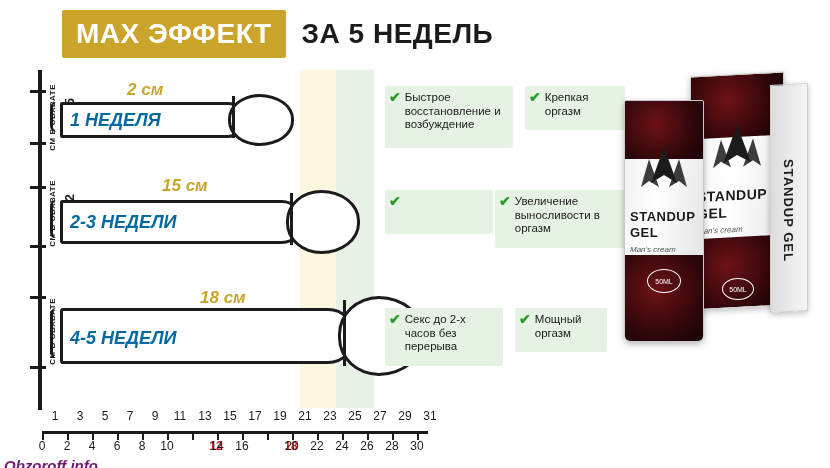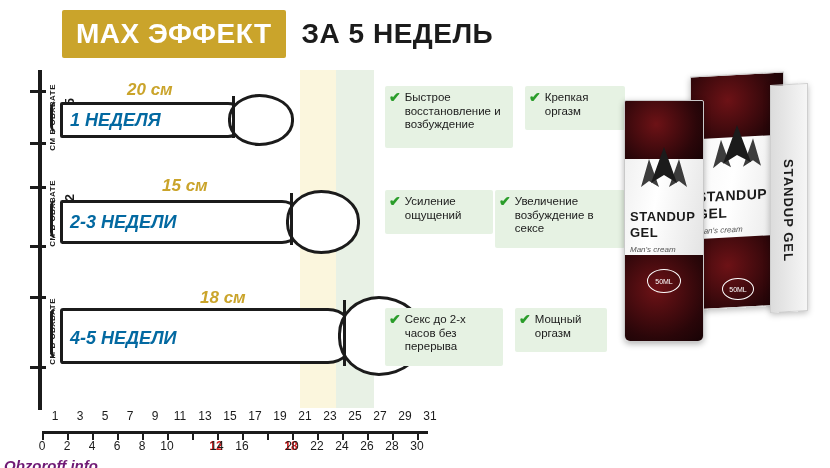--- a/index.html
+++ b/index.html
@@ -187,21 +187,21 @@
   <div class="ytick" style="top:296px;"></div>
 
   <div class="vaxis-label" style="left:26px;top:14px;">СМ В ОБХВАТЕ</div>
   <div class="vaxis-num" style="left:40px;top:28px;">2.5</div>
   <div class="row" style="top:18px;">
     <div class="base" style="left:0px;  top:14px; height:30px;"></div>
     <div class="shaft" style="left:10px; top:14px; width:180px; height:30px;"></div>
     <div class="glans" style="left:178px;top:6px;  width:60px;  height:46px;"></div>
     <div class="ridge" style="left:182px;top:8px;  height:42px;"></div>
   </div>
-  <div class="len-label" style="left:105px;top:10px;">20 см</div>
+  <div class="len-label" style="left:105px;top:10px;">2 см</div>
   <div class="wk-label" style="left:48px; top:40px;">1 НЕДЕЛЯ</div>
 
   <div class="vaxis-label" style="left:26px;top:110px;">СМ В ОБХВАТЕ</div>
   <div class="vaxis-num" style="left:40px;top:124px;">3.2</div>
   <div class="row" style="top:118px;">
     <div class="base" style="left:0px;  top:12px; height:38px;"></div>
     <div class="shaft" style="left:10px; top:12px; width:238px; height:38px;"></div>
     <div class="glans" style="left:236px;top:2px;  width:68px;  height:58px;"></div>
     <div class="ridge" style="left:240px;top:5px;  height:52px;"></div>
   </div>
@@ -280,25 +280,24 @@
     <span class="check">✔</span>
     <span class="btext">Быстрое восстановление и возбуждение</span>
   </div>
   <div class="benefit" style="left:140px;top:6px;width:100px;height:44px;">
     <span class="check">✔</span>
     <span class="btext">Крепкая оргазм</span>
   </div>
 
   <div class="benefit" style="left:0px;top:110px;width:108px;height:44px;">
     <span class="check">✔</span>
-    <span class="btext">Усиление ощущений</span>
   </div>
   <div class="benefit" style="left:110px;top:110px;width:130px;height:58px;">
     <span class="check">✔</span>
-    <span class="btext">Увеличение возбуждение в сексе</span>
+    <span class="btext">Увеличение выносливости в оргазм</span>
   </div>
 
   <div class="benefit" style="left:0px;top:228px;width:118px;height:58px;">
     <span class="check">✔</span>
     <span class="btext">Секс до 2-х часов без перерыва</span>
   </div>
   <div class="benefit" style="left:130px;top:228px;width:92px;height:44px;">
     <span class="check">✔</span>
     <span class="btext">Мощный оргазм</span>
   </div>

